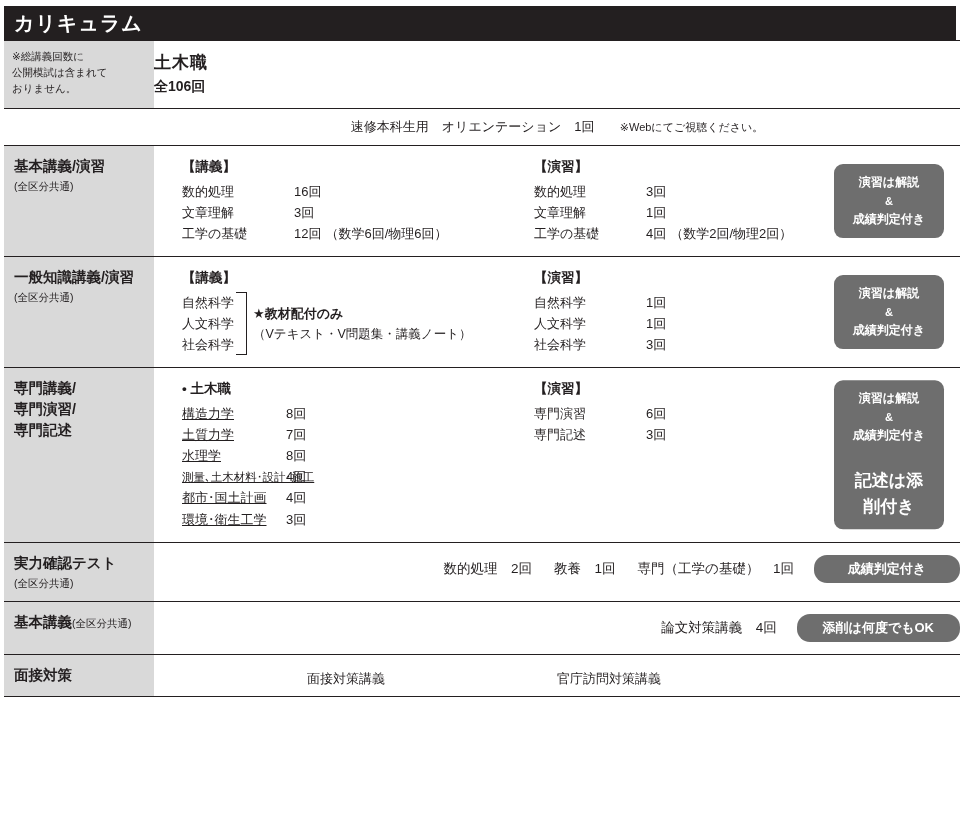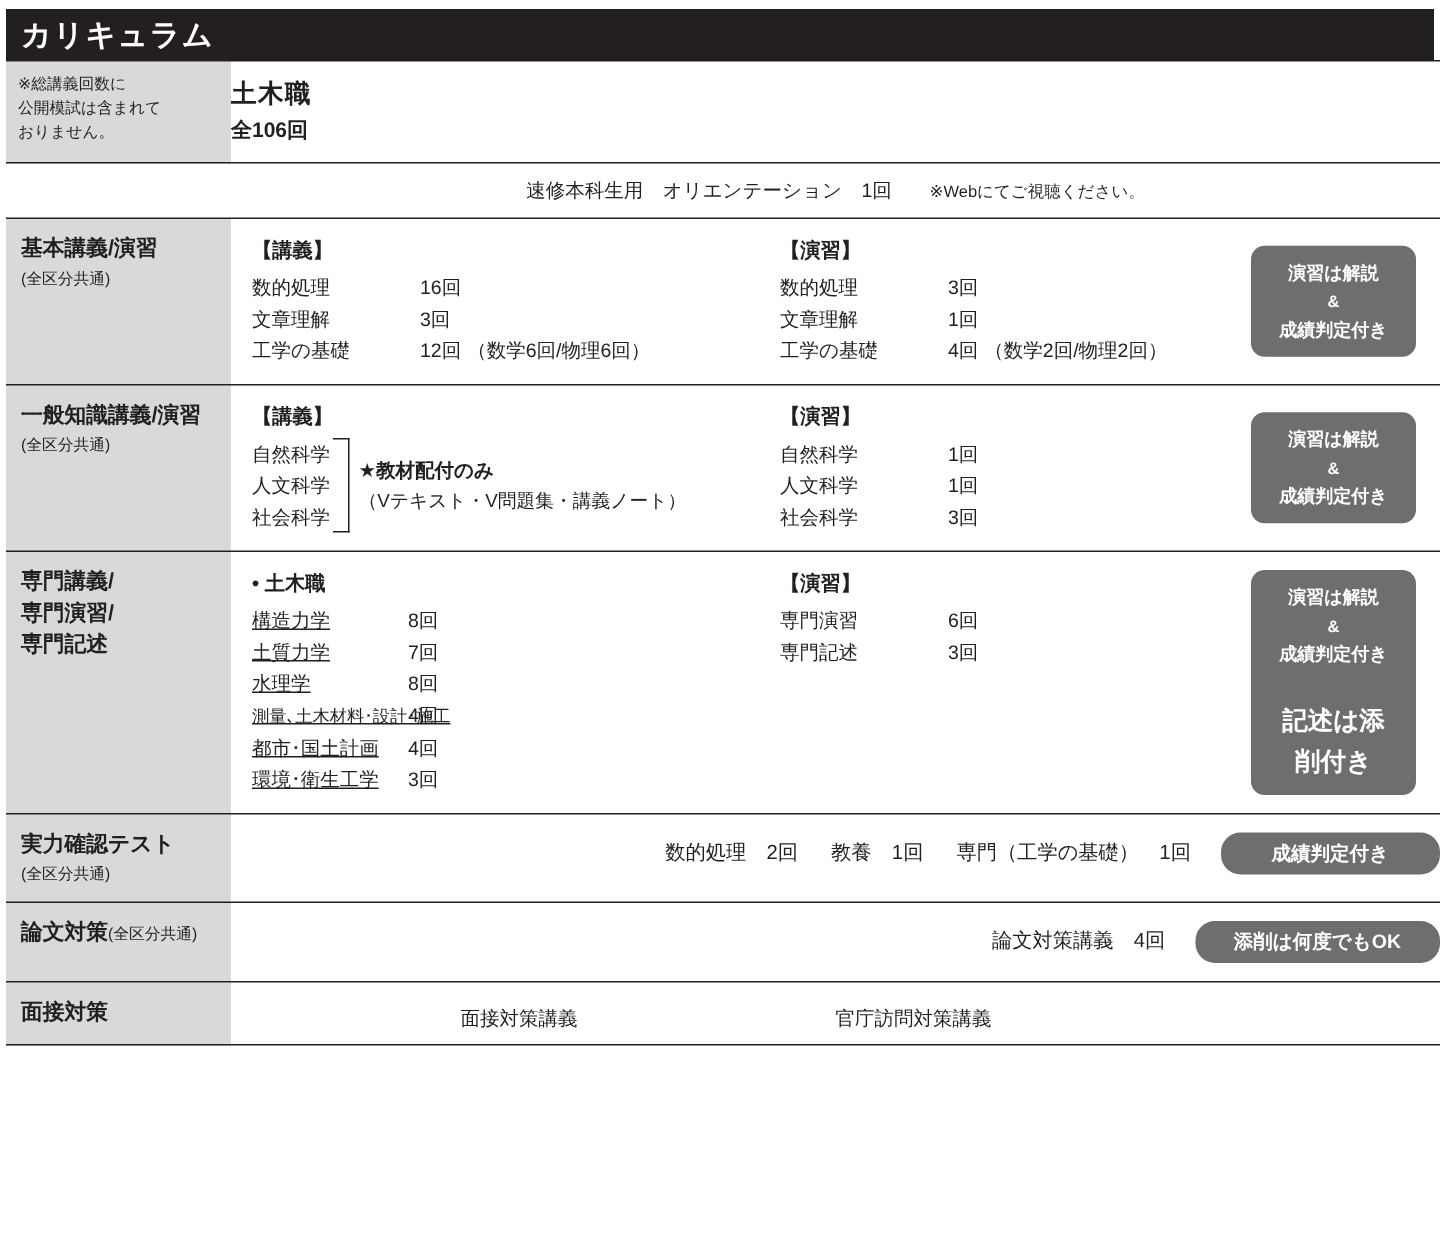--- a/index.html
+++ b/index.html
@@ -54,21 +54,21 @@
 
   .orient-row td{border-top:1px solid #231f20;border-bottom:1px solid #231f20;}
   .orient{
     text-align:center;font-size:13px;padding:9px 0 9px 0;
   }
   .orient .small{font-size:11px;}
   .orient .gap{display:inline-block;width:18px;}
 
   
   .two-col{
-    display:flex;position:relative;padding:12px 0 12px 14px;min-height:80px;
+    display:flex;position:relative;padding:12px 0 12px 28px;min-height:80px;
     box-sizing:border-box;
   }
   .cleft{width:352px;flex:none;}
   .cright{width:330px;flex:none;}
   .grp-title{font-size:13.5px;font-weight:bold;margin-bottom:5px;}
   .line{font-size:13px;line-height:1.62;white-space:nowrap;}
   .line .nm{display:inline-block;width:112px;}
   .line .nm-w{display:inline-block;width:104px;text-decoration:underline;}
   .line .ct{display:inline-block;}
   .line .paren{margin-left:4px;}
@@ -317,21 +317,21 @@
         <div class="center-row">
           <span class="nowrap">数的処理　2回</span><span class="sp"></span><span class="nowrap">教養　1回</span><span class="sp"></span><span class="nowrap">専門（工学の基礎）　1回</span>
           <span class="btn-dark btn-wide">成績判定付き</span>
         </div>
       </td>
     </tr>
 
     <tr>
       <td class="shade">
         <div class="lbl">
-          <span>論文対策</span><span class="inline-sub">(全区分共通)</span>
+          <span>基本講義</span><span class="inline-sub">(全区分共通)</span>
         </div>
       </td>
       <td>
         <div class="center-row">
           <span>論文対策講義　4回</span>
           <span class="btn-dark">添削は何度でもOK</span>
         </div>
       </td>
     </tr>
 

